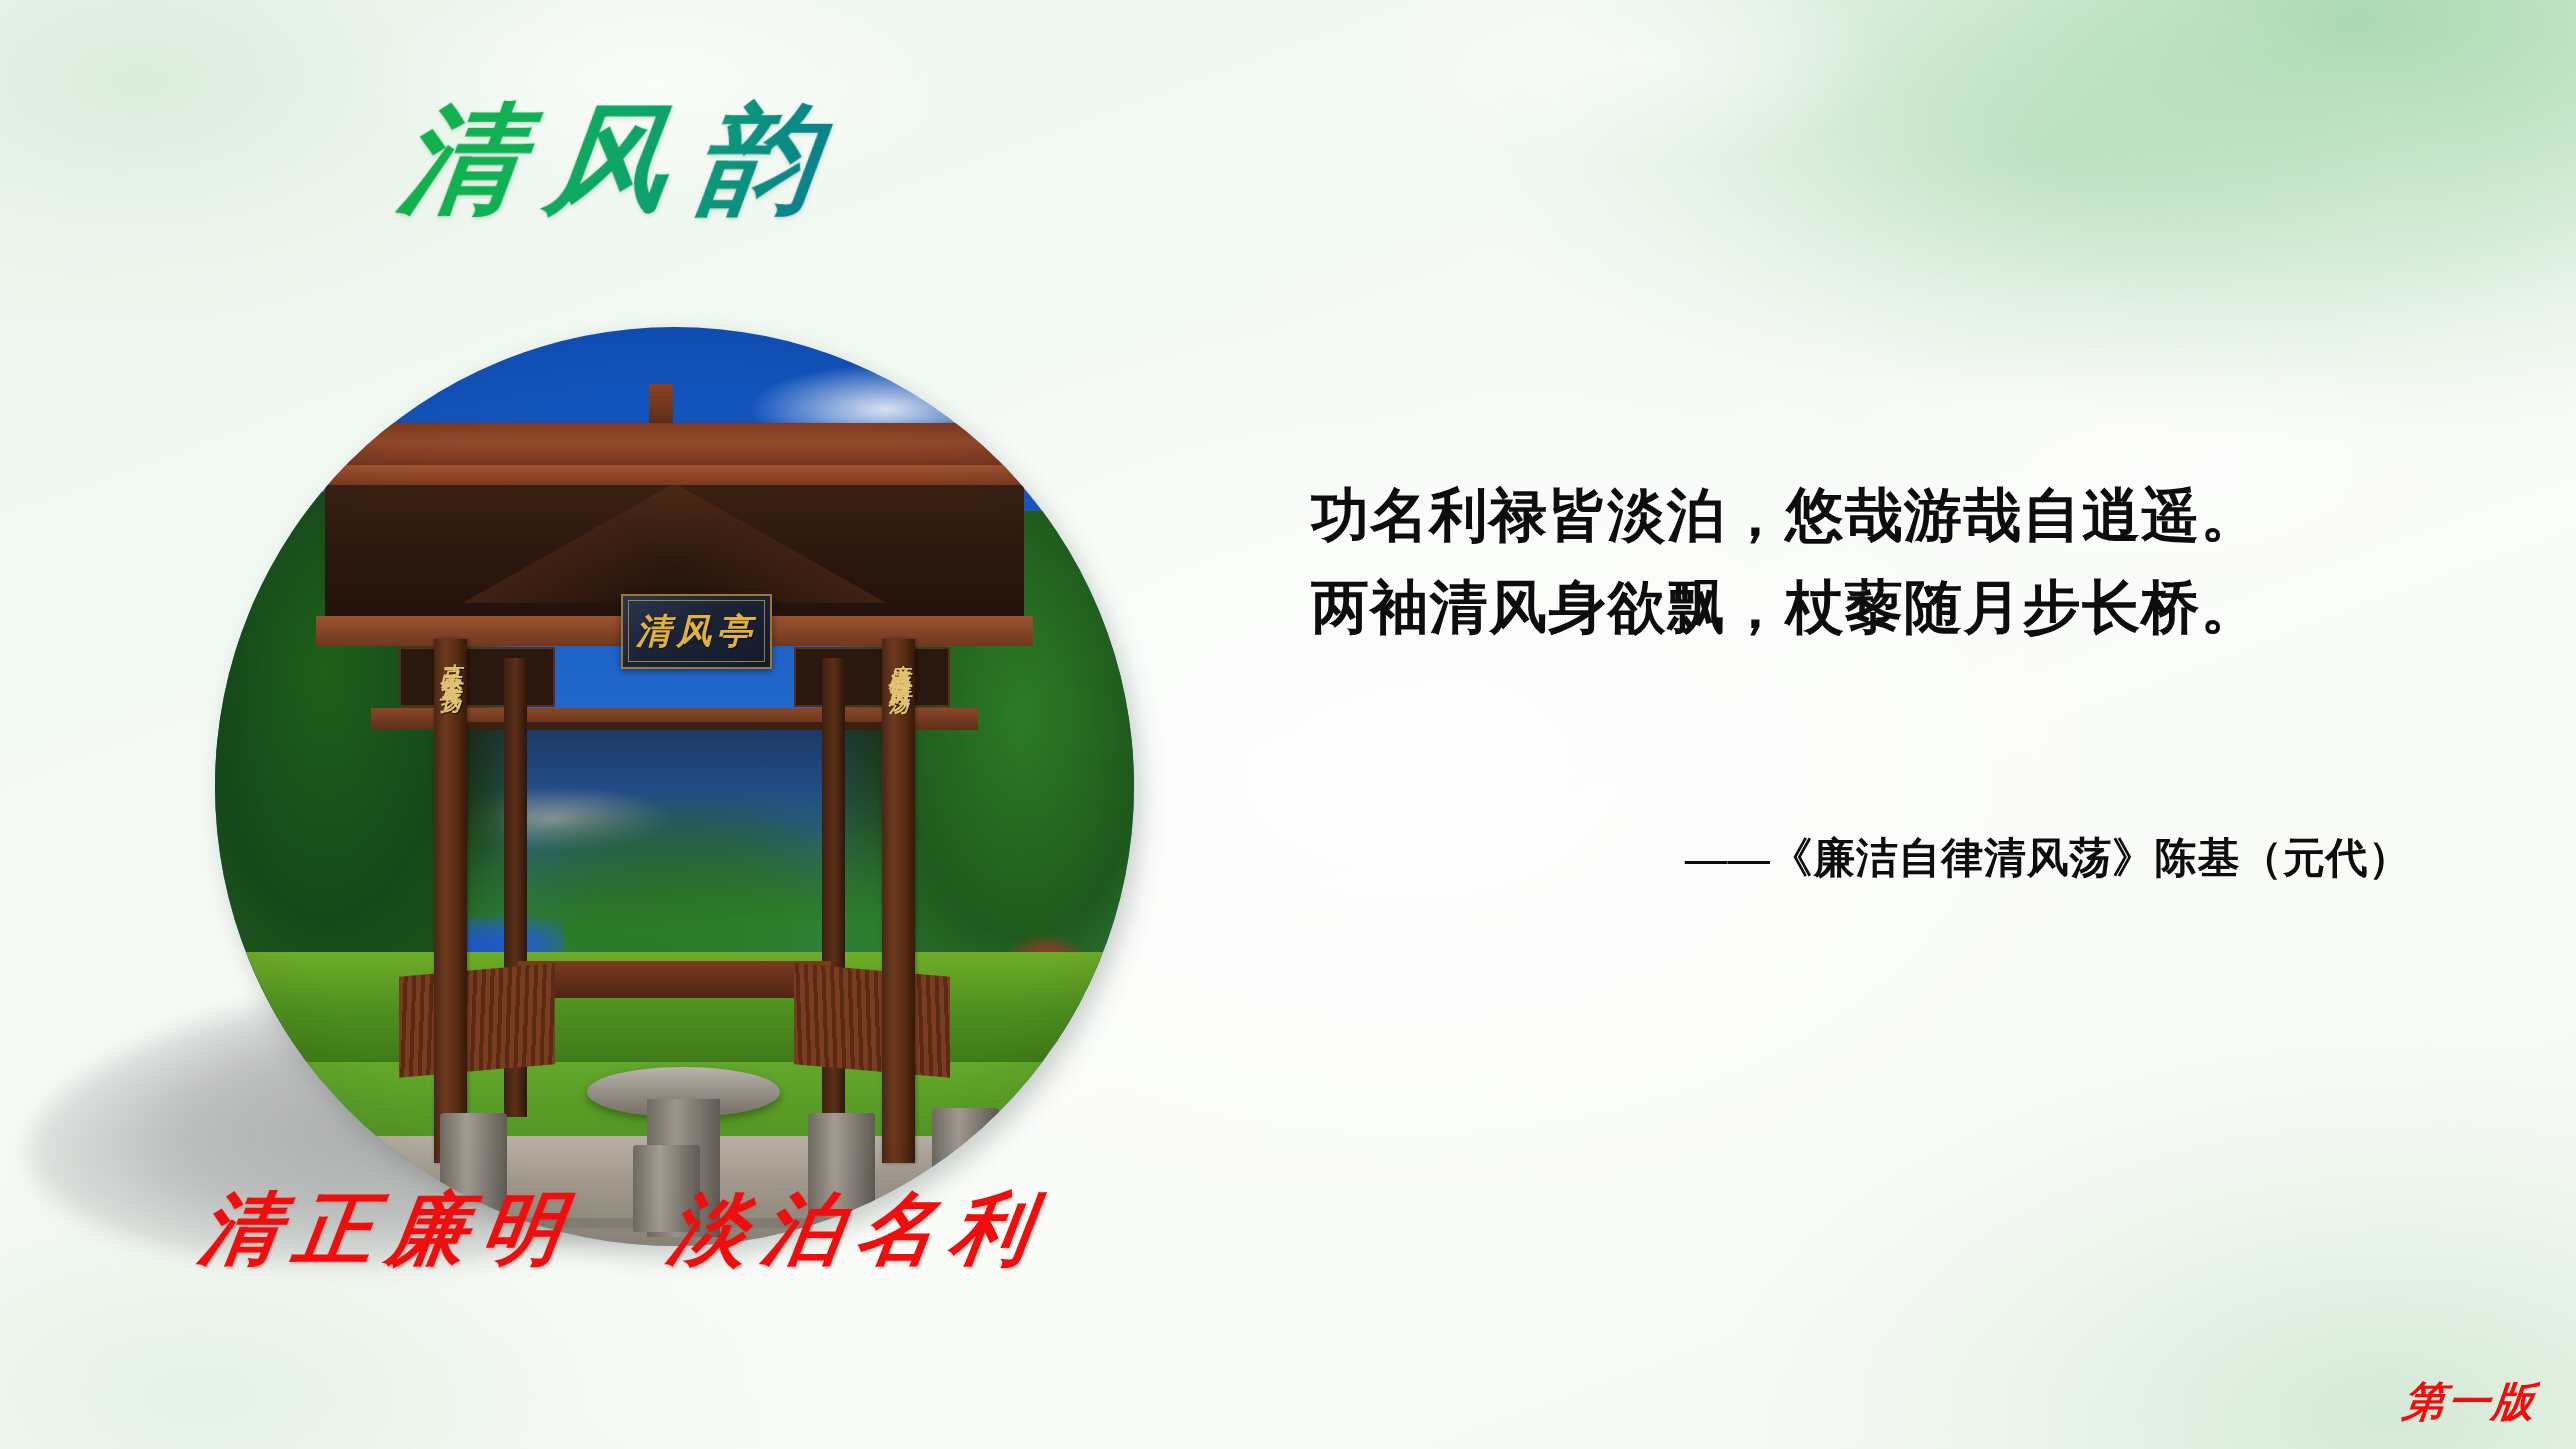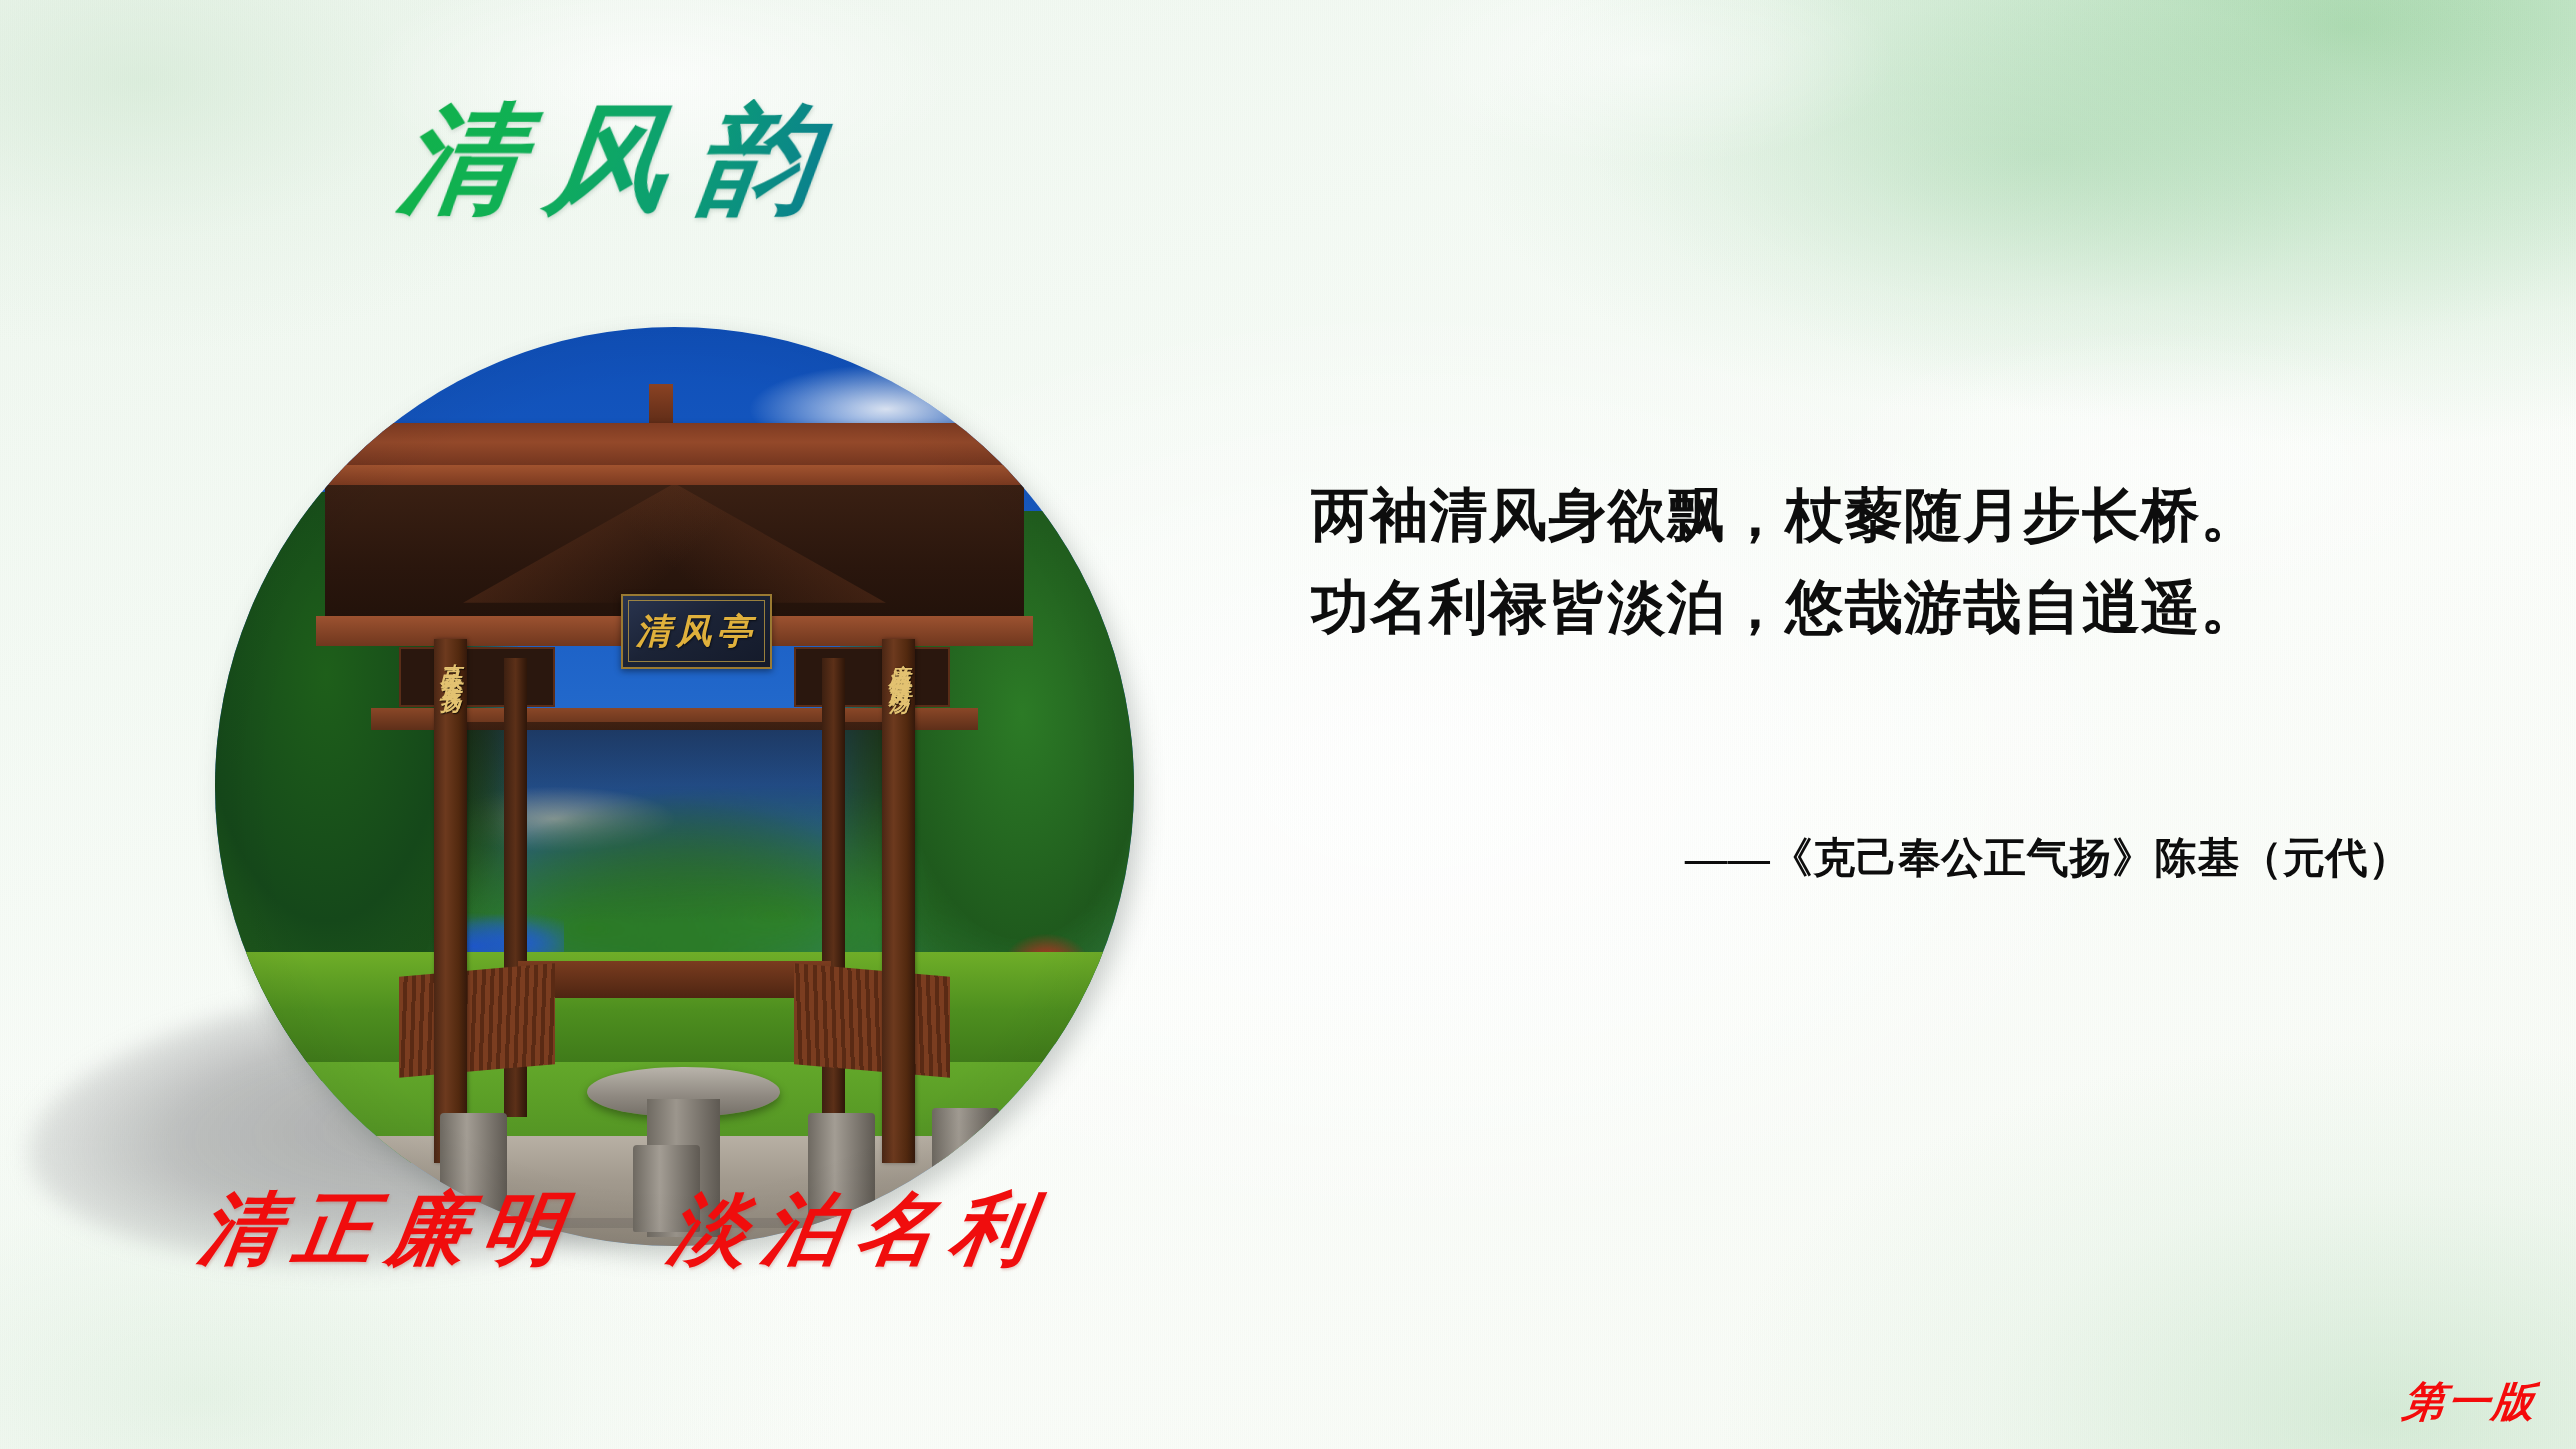--- a/index.html
+++ b/index.html
@@ -583,22 +583,22 @@
     <div class="ph stool stool-b"></div>
     <div class="ph stool stool-c"></div>
     <div class="ph stool stool-d"></div>
 
     <div class="ph photo-vig"></div>
   </div>
 
   <div id="caption">清正廉明　淡泊名利</div>
 
   <div id="poem">
+    <div class="poem-line">功名利禄皆淡泊，悠哉游哉自逍遥。</div>
     <div class="poem-line">两袖清风身欲飘，杖藜随月步长桥。</div>
-    <div class="poem-line">功名利禄皆淡泊，悠哉游哉自逍遥。</div>
   </div>
 
-  <div id="attribution">——《克己奉公正气扬》陈基（元代）</div>
+  <div id="attribution">——《廉洁自律清风荡》陈基（元代）</div>
 
   <div id="page-badge">第一版</div>
 
 </div>
 
 
 </body></html>

